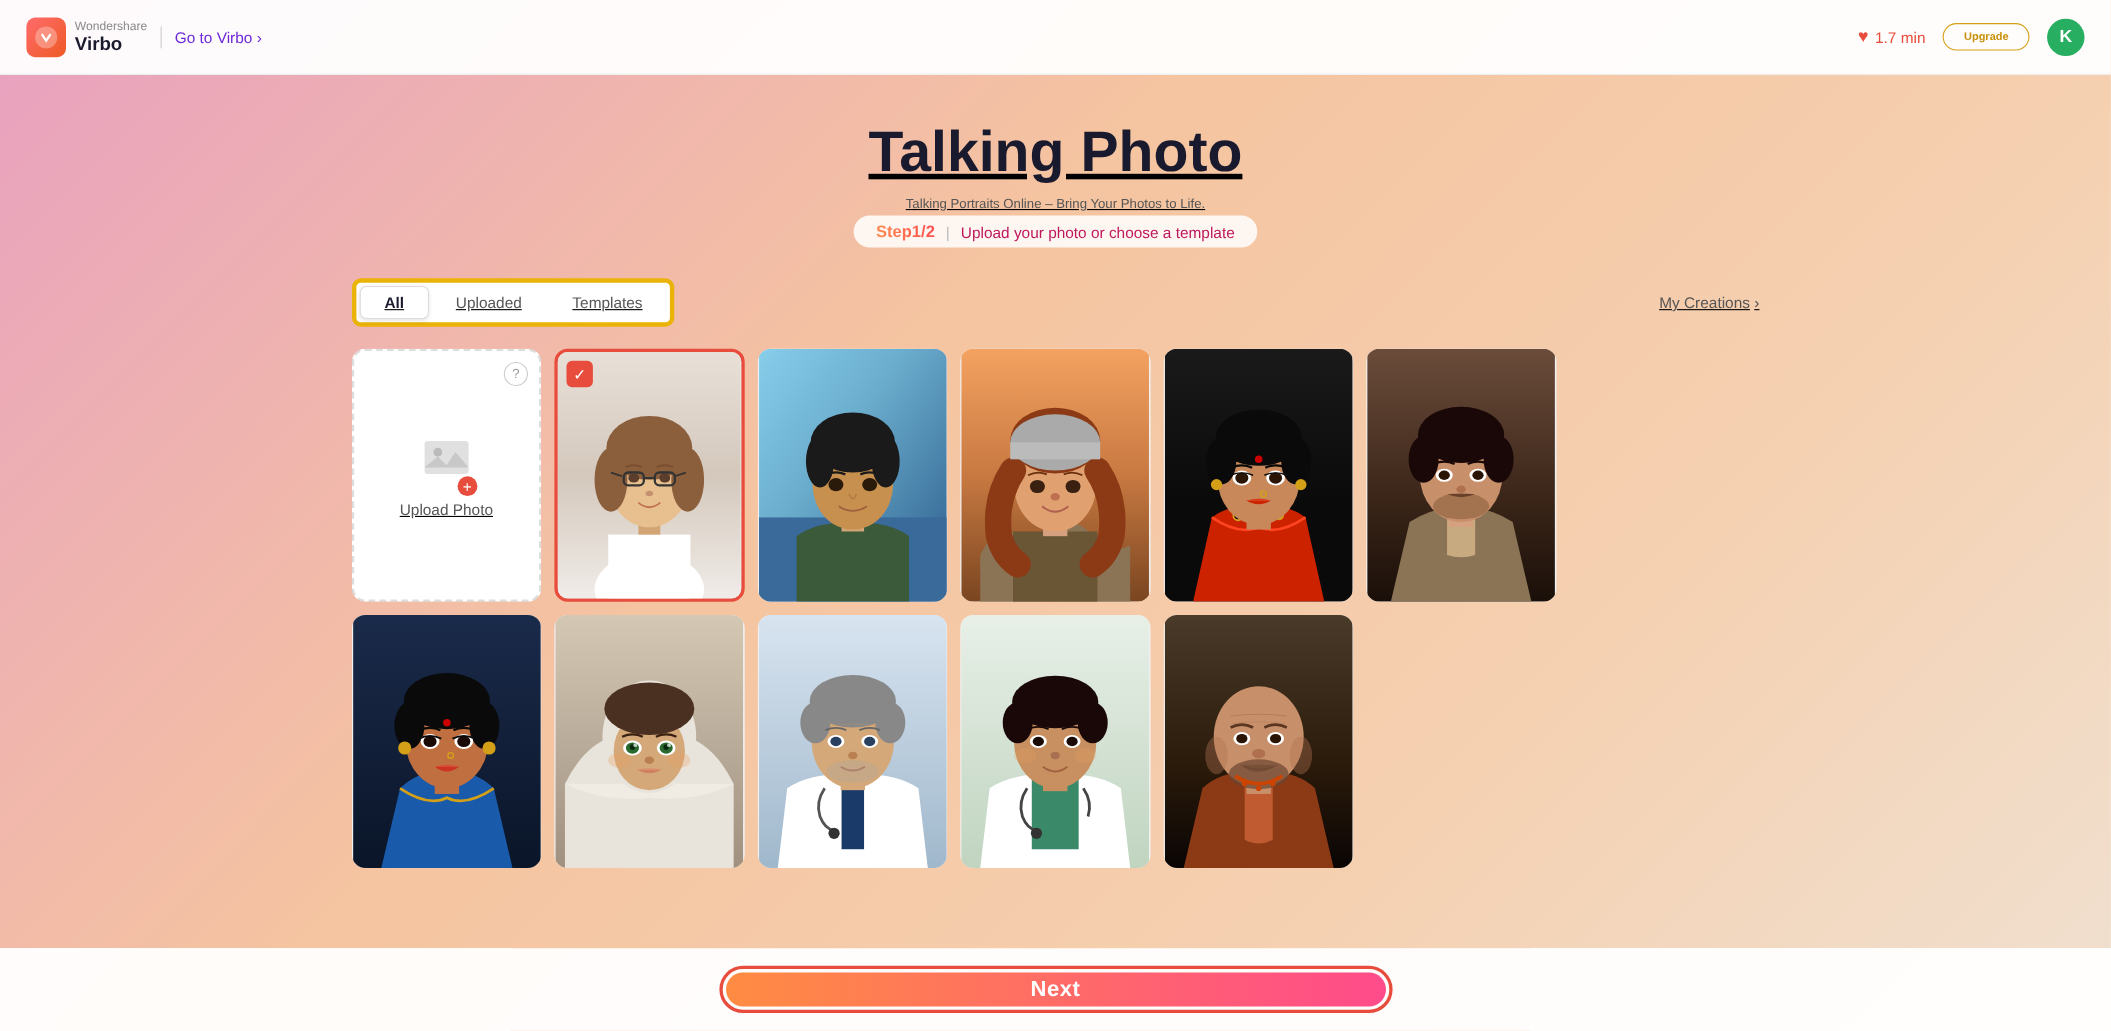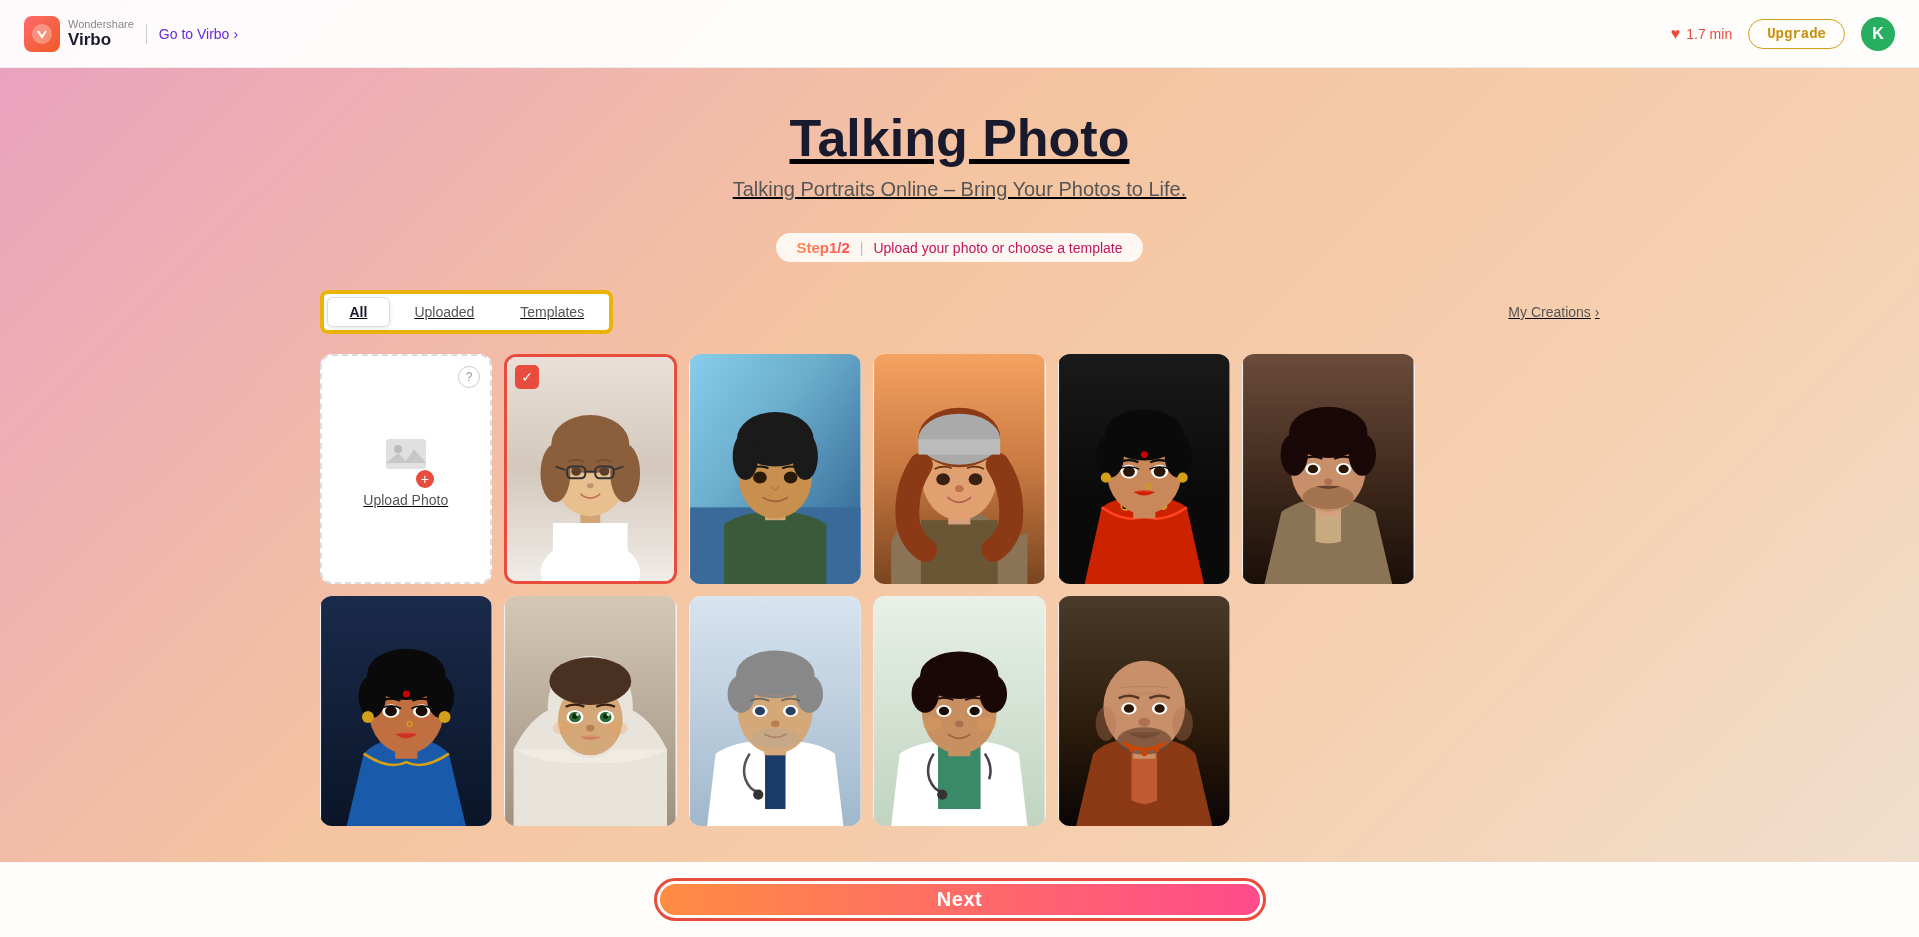--- a/index.html
+++ b/index.html
@@ -70,26 +70,25 @@
       gap: 6px;
       font-size: 14px;
       color: #e74c3c;
       font-weight: 500;
     }
     .heart-icon { color: #e74c3c; font-size: 16px; }
     .upgrade-btn {
       border: 1.5px solid #d4a017;
       background: transparent;
       color: #c8900a;
-      font-size: 14px;
+      font-size: 10px;
       font-weight: 600;
       padding: 6px 18px;
       border-radius: 20px;
       cursor: pointer;
-      font-family: Liberation Mono, monospace;
     }
     .avatar {
       width: 34px;
       height: 34px;
       border-radius: 50%;
       background: #27ae60;
       color: white;
       display: flex;
       align-items: center;
       justify-content: center;
@@ -110,23 +109,23 @@
       text-align: center;
       margin-bottom: 28px;
     }
     .hero-title {
       font-size: 52px;
       font-weight: 800;
       color: #1a1a2e;
       margin-bottom: 10px;
     }
     .hero-subtitle {
-      font-size: 20px;
+      font-size: 12px;
       color: #555;
-      margin-bottom: 32px;
+      margin-bottom: 4px;
     }
     .step-badge {
       display: inline-flex;
       align-items: center;
       gap: 10px;
       background: rgba(255,255,255,0.85);
       border-radius: 30px;
       padding: 6px 20px;
       font-size: 14px;
     }

